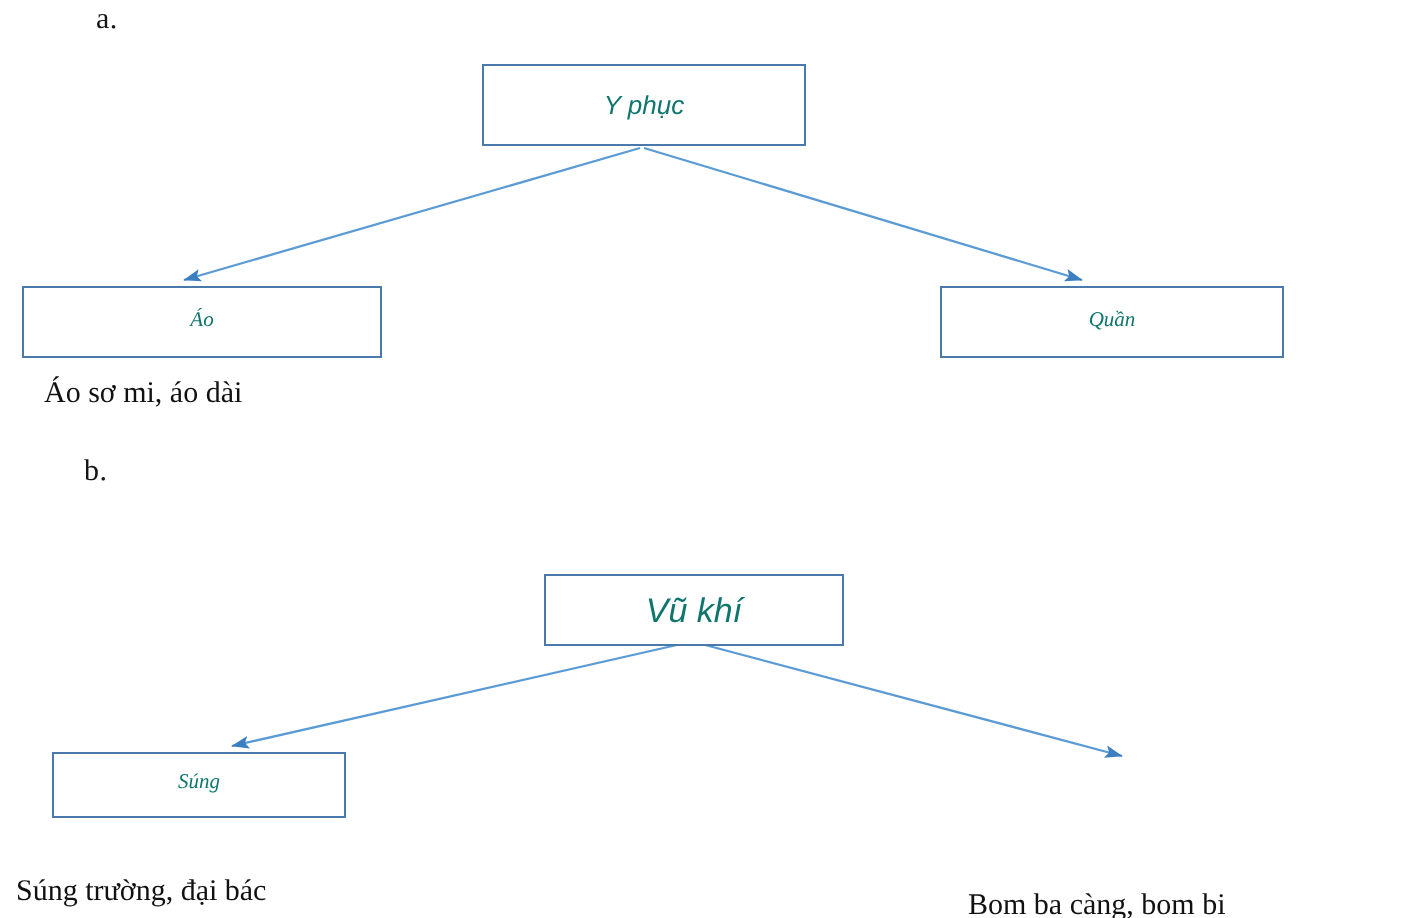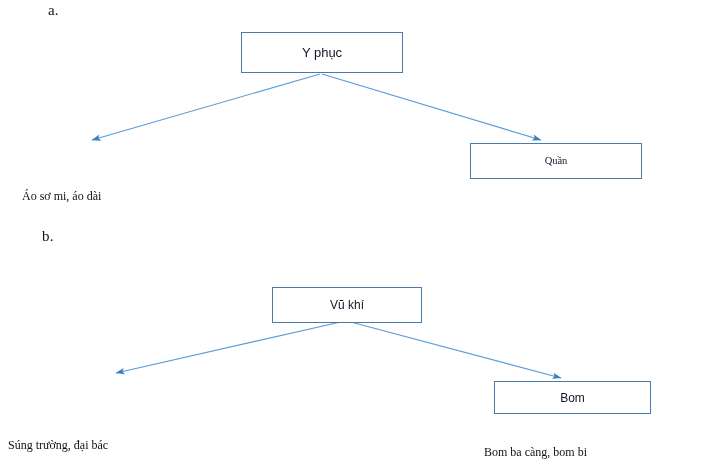--- a/index.html
+++ b/index.html
@@ -33,42 +33,43 @@
   .node-box {
     position: absolute;
     box-sizing: border-box;
     background: #ffffff;
     border: 1.4px solid #4a7aab;
     display: flex;
     align-items: center;
     justify-content: center;
   }
   .node-label {
-    color: #0f172a;
+    color: #0f766e;
     line-height: 1;
     white-space: nowrap;
+    font-style: italic;
   }
   
   .lbl-sans {
     font-family: "Liberation Sans", "DejaVu Sans", sans-serif;
     font-size: 13px;
   }
   .lbl-sans-lg {
     font-family: "Liberation Sans", "DejaVu Sans", sans-serif;
-    font-size: 12px;
+    font-size: 17px;
   }
   
   .lbl-serif-sm {
     font-family: "Liberation Serif", "DejaVu Serif", serif;
     font-size: 10.5px;
   }
   .caption {
     position: absolute;
     font-family: "Liberation Serif", "DejaVu Serif", serif;
-    font-size: 12px;
+    font-size: 15px;
     color: #111111;
     white-space: nowrap;
     line-height: 1;
   }
 </style>
 </head>
 <body>
 
 <div id="page">
 
@@ -87,36 +88,39 @@
 
     <line x1="347" y1="321" x2="561" y2="378" stroke="#5b9bd5" stroke-width="1.15" marker-end="url(#ah)"></line>
   </svg>
 
   <div class="section-label" style="left:48px; top:2px;">a.</div>
 
   <div class="node-box" style="left:241px; top:32px; width:162px; height:41px;">
     <span class="node-label lbl-sans">Y phục</span>
   </div>
 
+  <div class="node-box" style="left:11px; top:143px; width:180px; height:36px;">
+    <span class="node-label lbl-serif-sm">Áo</span>
+  </div>
 
   <div class="caption" style="left:22px; top:190px;">Áo sơ mi, áo dài</div>
 
   <div class="node-box" style="left:470px; top:143px; width:172px; height:36px;text-align:right;">
     <span class="node-label lbl-serif-sm">Quần</span>
   </div>
 
 
   <div class="section-label" style="left:42px; top:228px;">b.</div>
 
   <div class="node-box" style="left:272px; top:287px; width:150px; height:36px;">
     <span class="node-label lbl-sans-lg">Vũ khí</span>
   </div>
 
+  <div class="node-box" style="left:26px; top:376px; width:147px; height:33px;">
+    <span class="node-label lbl-serif-sm">Súng</span>
+  </div>
 
   <div class="caption" style="left:8px; top:423px;margin-top:16px;">Súng trường, đại bác</div>
 
-  <div class="node-box" style="left:494px; top:381px; width:157px; height:33px;">
-    <span class="node-label lbl-sans-lg">Bom</span>
-  </div>
 
   <div class="caption" style="left:484px; top:446px;">Bom ba càng, bom bi</div>
 
 </div>
 
 </body></html>

